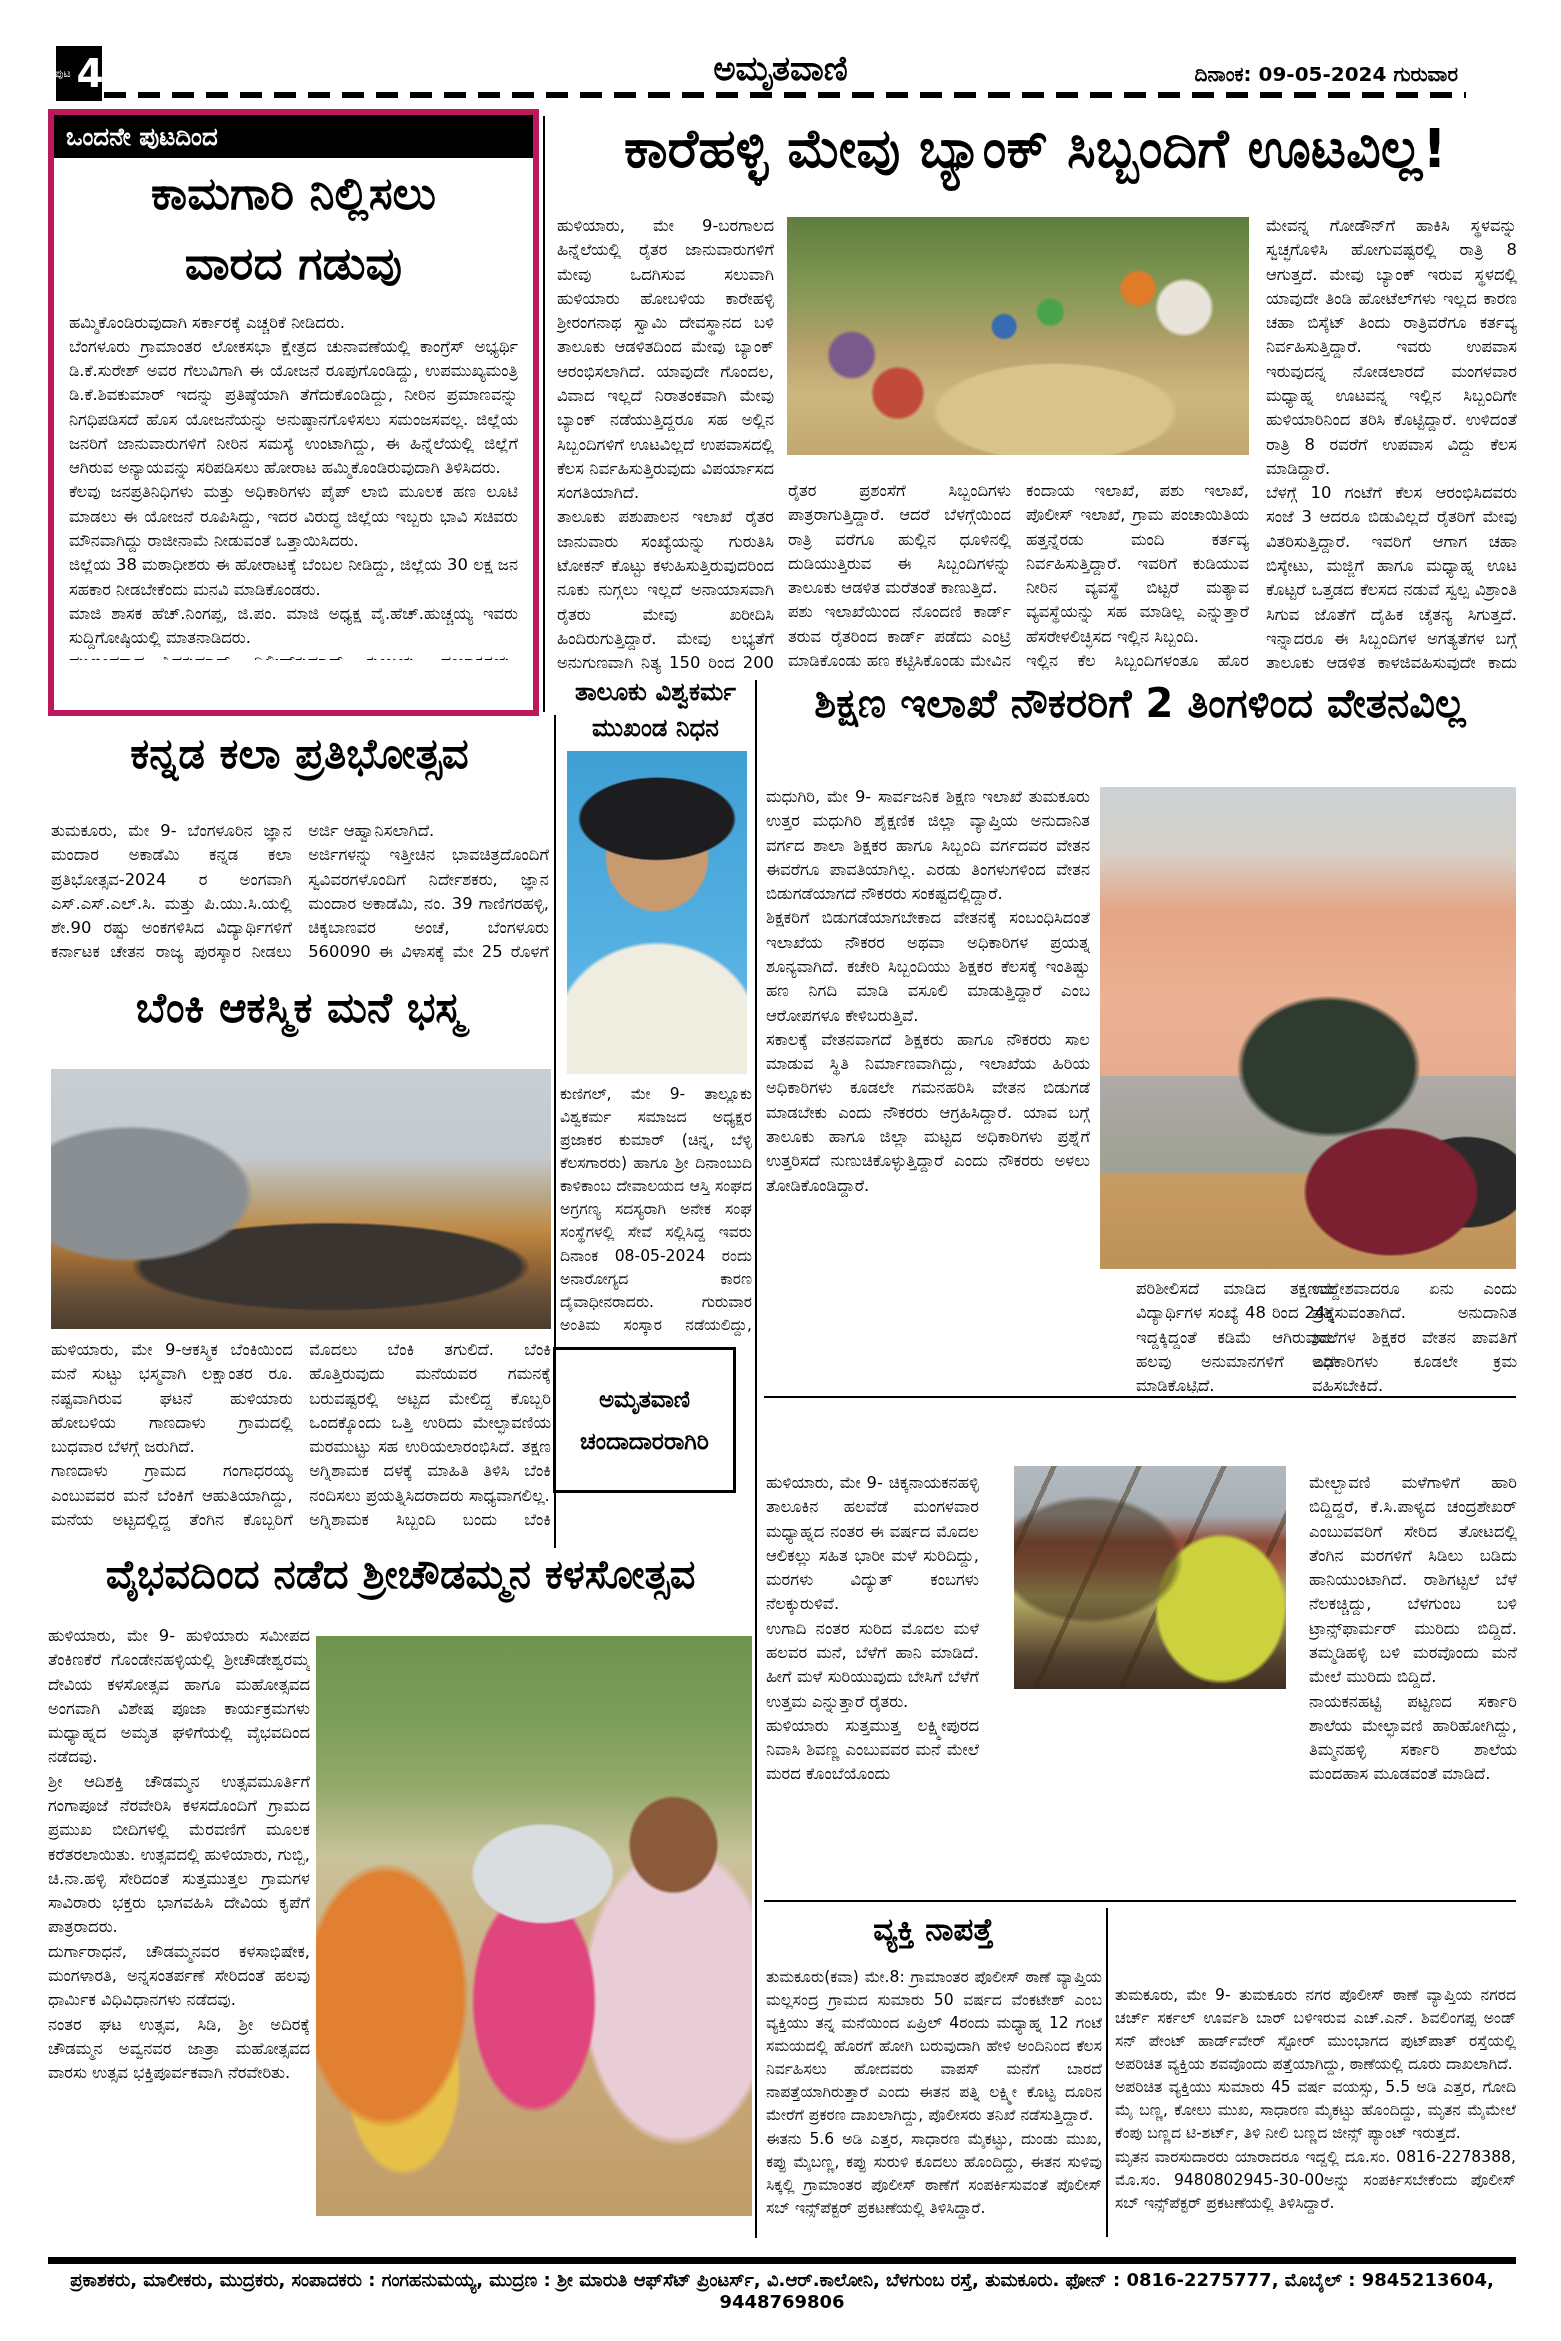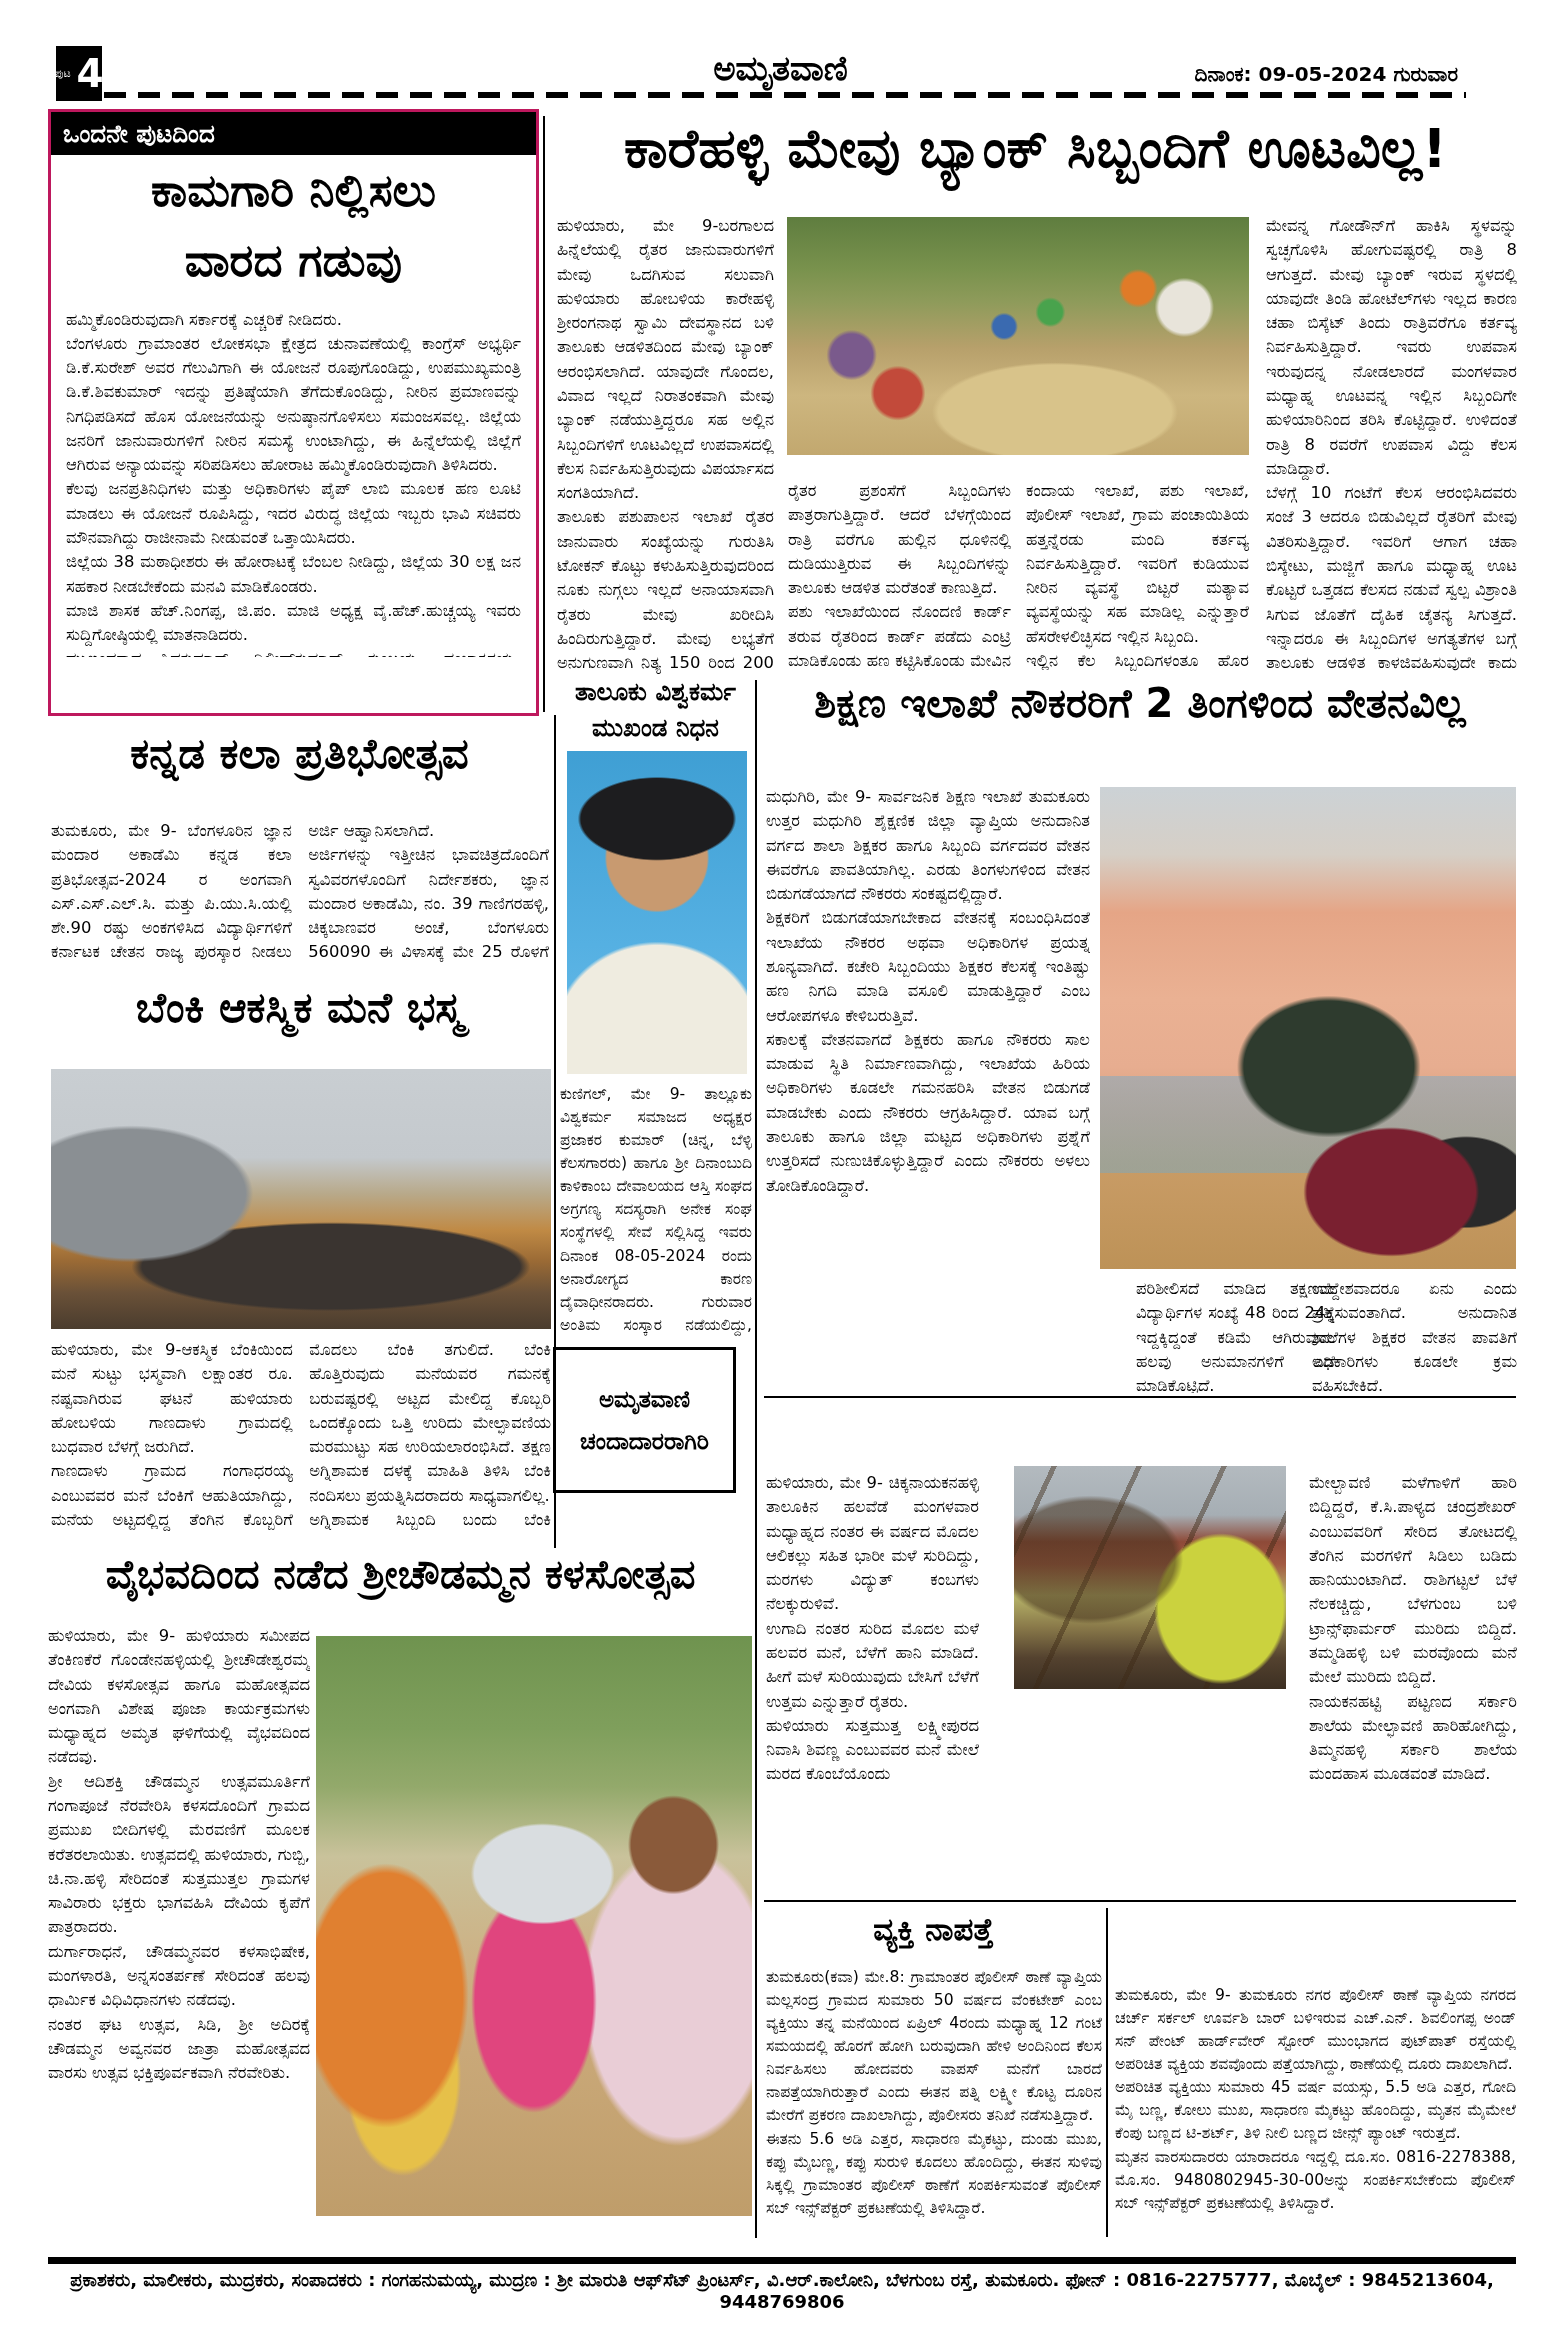--- a/index.html
+++ b/index.html
@@ -15,21 +15,21 @@
   #page-box{left:56px;top:46px;width:46px;height:55px;background:#000;color:#fff;
             display:flex;align-items:center;justify-content:center;gap:13px;}
   #page-box .lbl{width:13.4px;font-size:11px;line-height:1.05;word-break:break-all;text-align:center;}
   #page-box .num{font-size:39px;font-weight:bold;line-height:1;}
   #masthead{left:0;top:48px;width:1561px;text-align:center;font-size:34px;font-weight:bold;}
   #dateline{right:103px;top:62px;font-size:20px;font-weight:bold;}
   #header-dash{left:104px;top:92px;width:1362px;height:6px;
                background:repeating-linear-gradient(90deg,#000 0 22px,transparent 22px 34px);}
 
   
-  #lead-box{left:48px;top:109px;width:491px;height:607px;border:3px solid #be185d;box-sizing:border-box;background:#fff;}
+  #lead-box{left:48px;top:109px;width:491px;height:607px;border:6px solid #be185d;box-sizing:border-box;background:#fff;}
   #lead-kicker{height:43px;background:#000;color:#fff;font-size:24.5px;font-weight:bold;
                display:flex;align-items:center;padding-left:12px;}
   #lead-headline{font-size:45px;line-height:1.55;white-space:pre-line;margin-top:1px;}
   #lead-body{margin:12px 15px 0;height:349px;}
 
   
   #main-vrule{left:543px;top:116px;width:2.2px;height:596px;}
   #main-headline{left:554px;top:114px;width:963px;font-size:54px;line-height:1.3;}
   #fodder-col1{left:557px;top:214px;width:217px;height:462px;}
   #fodder-photo{left:787px;top:217px;width:462px;height:238px;

